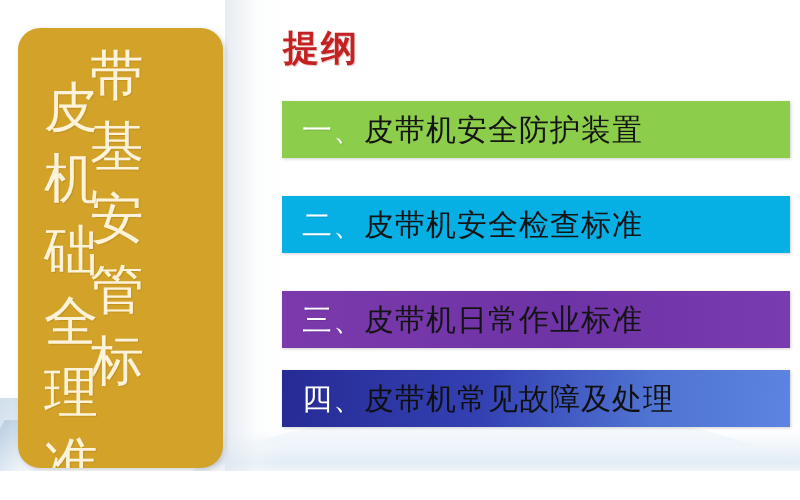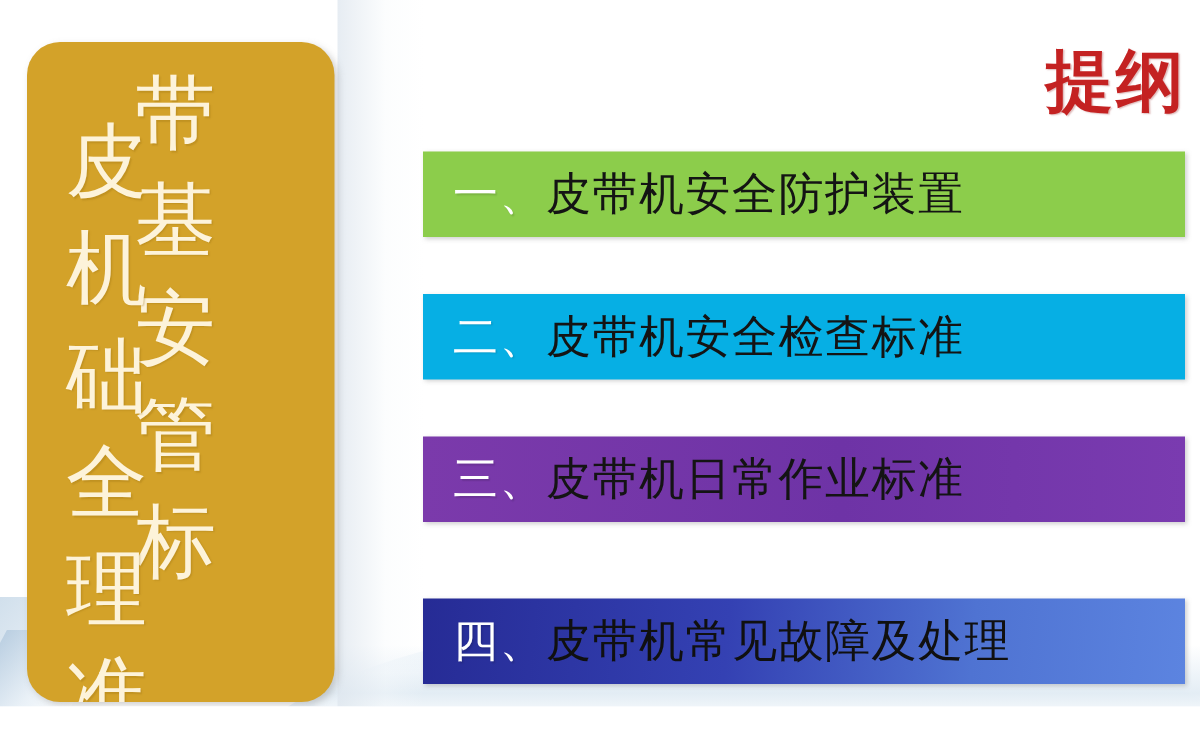--- a/index.html
+++ b/index.html
@@ -104,24 +104,24 @@
     left: 14px;
     top: 44px;
   }
 
   
   #outline-title {
     position: absolute;
     left: 283px;
     top: 24px;
     width: 508px;
-    text-align: right;
+    text-align: left;
     color: #c42222;
     font-family: "DejaVu Serif", "Liberation Serif", serif;
-    font-size: 45px;
+    font-size: 36px;
     font-weight: 700;
     letter-spacing: 2px;
     text-shadow: 1px 1px 1px rgba(160,60,60,0.35);
   }
 
   
   .bar {
     position: absolute;
     left: 282px;
     width: 508px;
@@ -142,21 +142,21 @@
     color: #ffffff;
     text-shadow: 1px 1px 1px rgba(0,0,0,0.12);
   }
   .bar-label {
     color: #141414;
   }
 
   #bar-1 { top: 101px; background: #8ccd4b; }
   #bar-2 { top: 196px; background: #06afe4; }
   #bar-3 { top: 291px; background: linear-gradient(90deg, #7b3aab 0%, #6e33a6 55%, #7a3bb0 100%); }
-  #bar-4 { top: 399px; background: linear-gradient(95deg, #262b95 0%, #3441b3 40%, #4f73d2 72%, #5c84e0 100%); }
+  #bar-4 { top: 370px; background: linear-gradient(95deg, #262b95 0%, #3441b3 40%, #4f73d2 72%, #5c84e0 100%); }
 
   #bar-4 .bar-label { color: #101010; }
 
   
   #page-bottom {
     position: absolute;
     left: 0;
     top: 471px;
     width: 800px;
     height: 29px;

